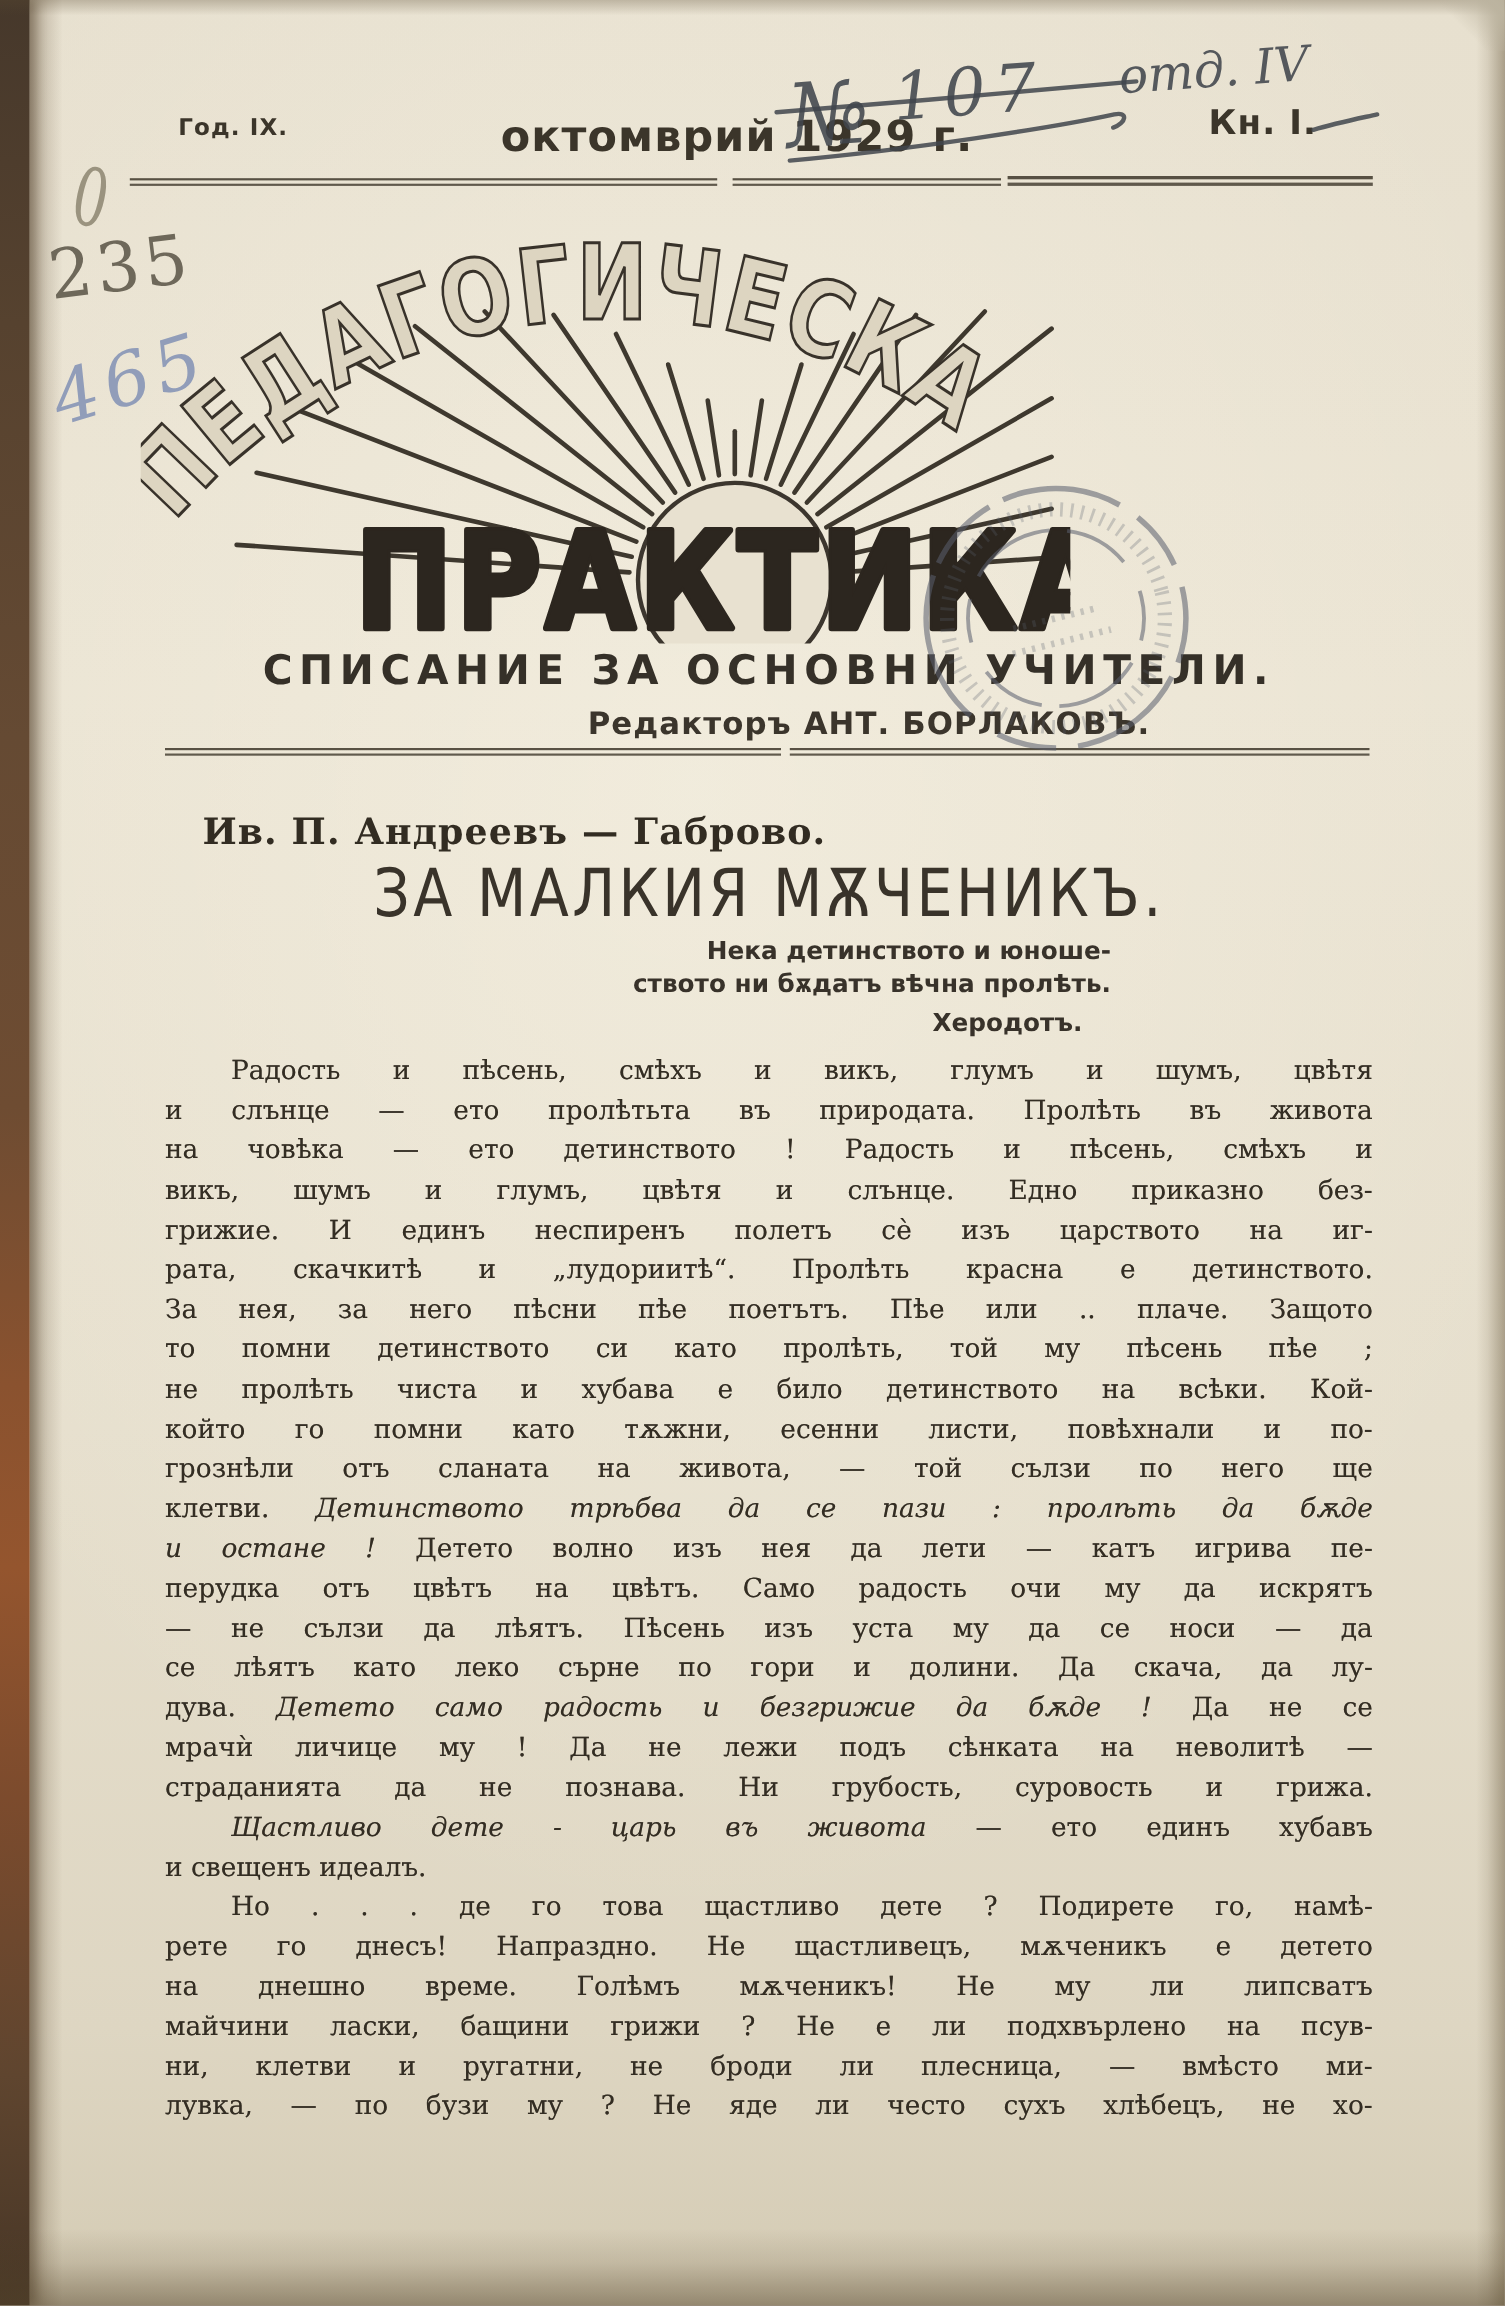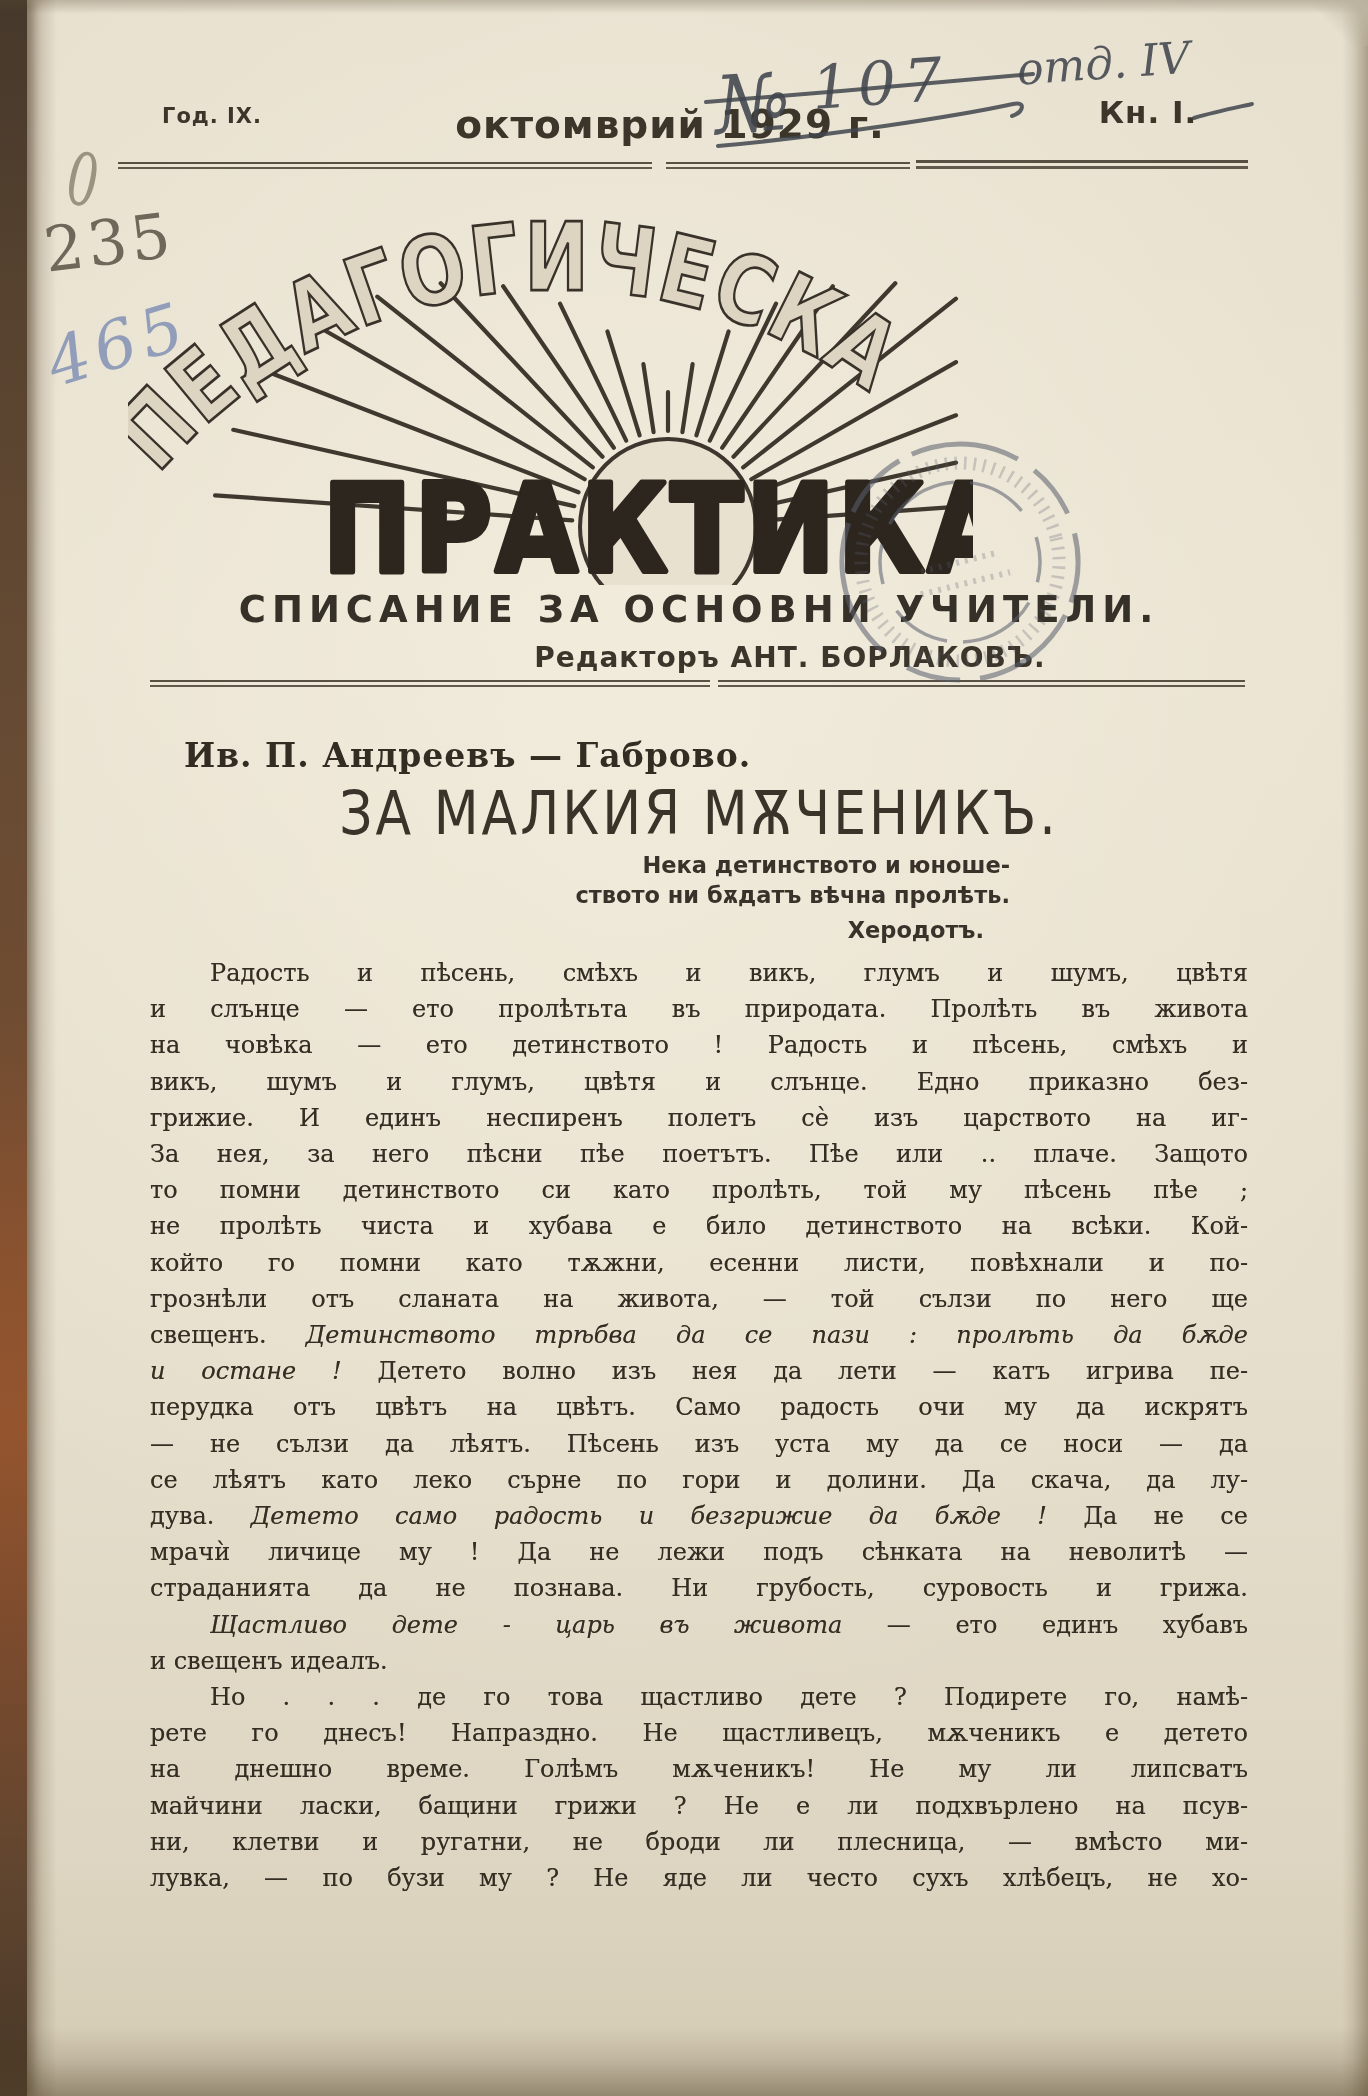--- a/index.html
+++ b/index.html
@@ -142,26 +142,27 @@
     <div>ството ни бѫдатъ вѣчна пролѣть.</div>
     <div class="attr">Херодотъ.</div>
   </div>
 
   <div class="body-col" id="body-lines">
       <div class="bl ind"><span>Радость и пѣсень, смѣхъ и викъ, глумъ и шумъ, цвѣтя</span></div>
       <div class="bl"><span>и слънце — ето пролѣтьта въ природата. Пролѣть въ живота</span></div>
       <div class="bl"><span>на човѣка — ето детинството ! Радость и пѣсень, смѣхъ и</span></div>
       <div class="bl"><span>викъ, шумъ и глумъ, цвѣтя и слънце. Едно приказно без-</span></div>
       <div class="bl"><span>грижие. И единъ неспиренъ полетъ сѐ изъ царството на иг-</span></div>
+      <div class="bl"><span>рата, скачкитѣ и „лудориитѣ“. Пролѣть красна е детинството.</span></div>
       <div class="bl"><span>За нея, за него пѣсни пѣе поетътъ. Пѣе или .. плаче. Защото</span></div>
       <div class="bl"><span>то помни детинството си като пролѣть, той му пѣсень пѣе ;</span></div>
       <div class="bl"><span>не пролѣть чиста и хубава е било детинството на всѣки. Кой-</span></div>
       <div class="bl"><span>който го помни като тѫжни, есенни листи, повѣхнали и по-</span></div>
       <div class="bl"><span>грознѣли отъ сланата на живота, — той сълзи по него ще</span></div>
-      <div class="bl"><span>свещенъ. </span><span class="it">Детинството трѣбва да се пази : пролѣть да бѫде</span></div>
+      <div class="bl"><span>клетви. </span><span class="it">Детинството трѣбва да се пази : пролѣть да бѫде</span></div>
       <div class="bl"><span class="it">и остане !</span><span> Детето волно изъ нея да лети — катъ игрива пе-</span></div>
       <div class="bl"><span>перудка отъ цвѣтъ на цвѣтъ. Само радость очи му да искрятъ</span></div>
       <div class="bl"><span>— не сълзи да лѣятъ. Пѣсень изъ уста му да се носи — да</span></div>
       <div class="bl"><span>се лѣятъ като леко сърне по гори и долини. Да скача, да лу-</span></div>
       <div class="bl"><span>дува. </span><span class="it">Детето само радость и безгрижие да бѫде !</span><span> Да не се</span></div>
       <div class="bl"><span>мрачѝ личице му ! Да не лежи подъ сѣнката на неволитѣ —</span></div>
       <div class="bl"><span>страданията да не познава. Ни грубость, суровость и грижа.</span></div>
       <div class="bl ind"><span class="it">Щастливо дете - царь въ живота</span><span> — ето единъ  хубавъ</span></div>
       <div class="bl nj"><span>и свещенъ идеалъ.</span></div>
       <div class="bl ind"><span>Но . . . де го това щастливо дете ? Подирете го, намѣ-</span></div>

